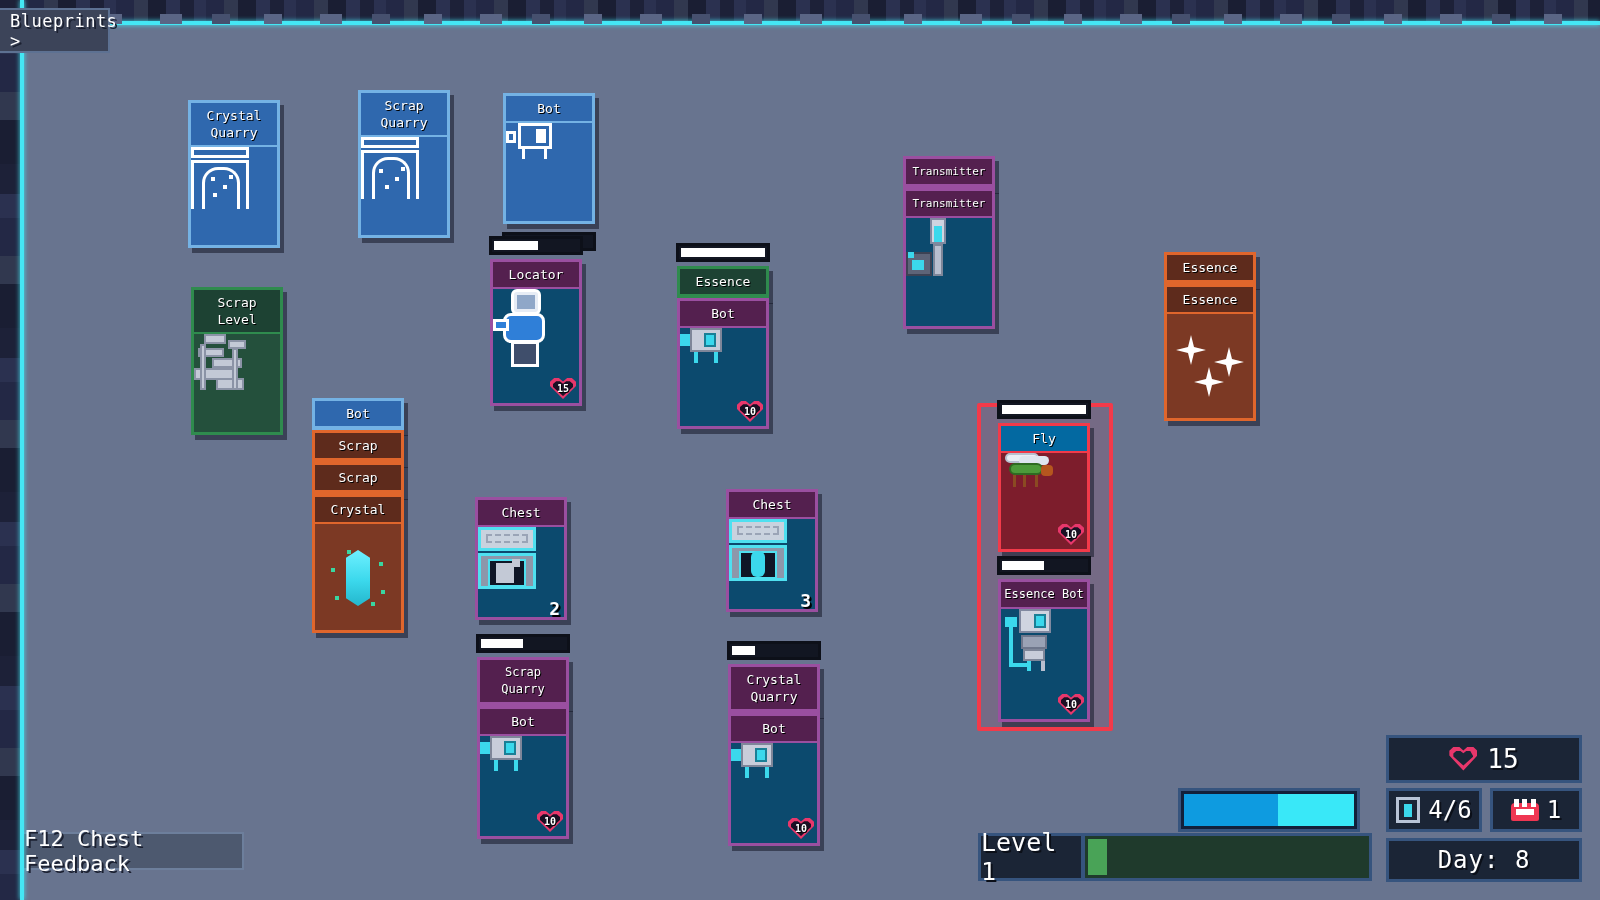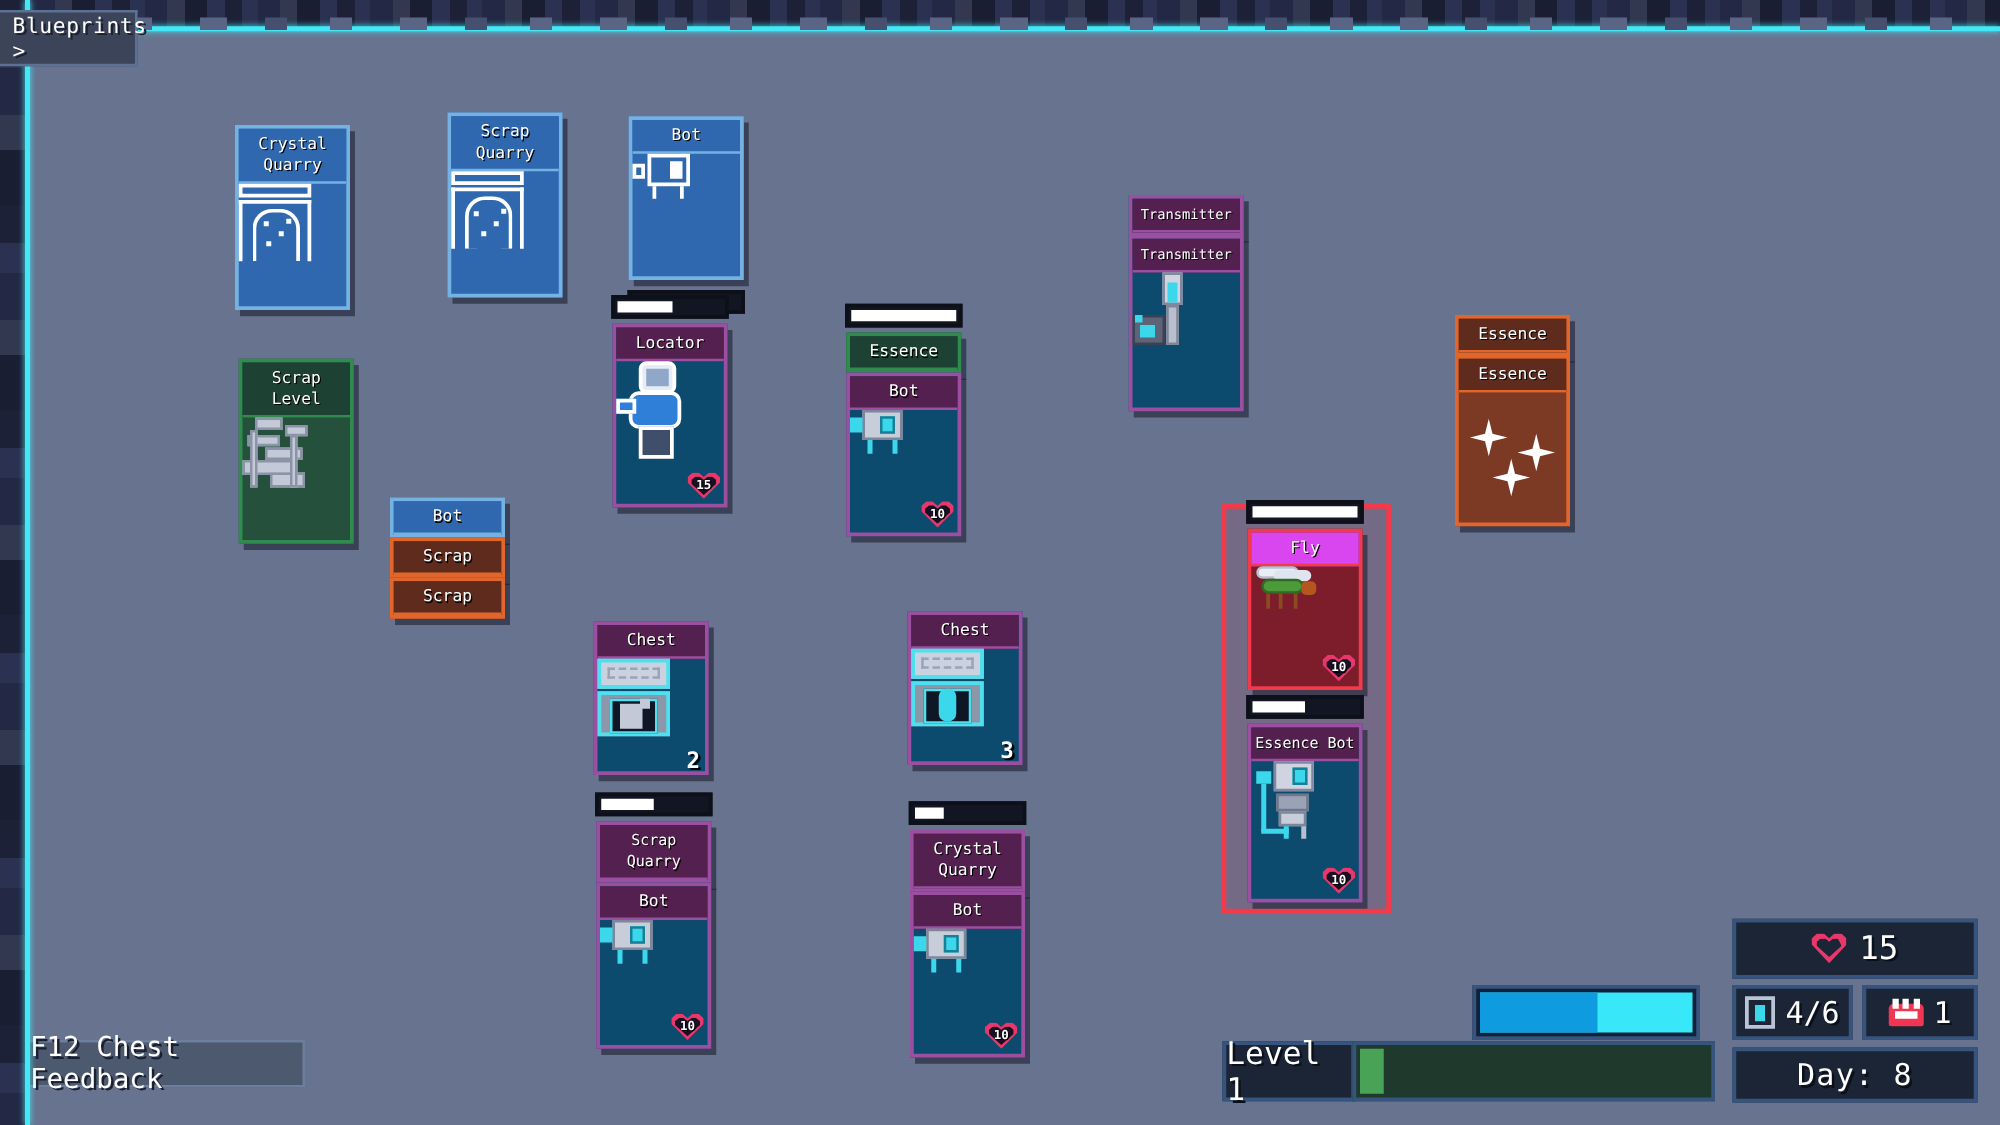--- a/index.html
+++ b/index.html
@@ -89,21 +89,21 @@
   
   .c-blue      { background:#2f68ae; border-color:#74b2e4; }
   .c-blue .hdr { background:#2f68ae; border-bottom-color:#74b2e4; }
   .c-green     { background:#24503c; border-color:#2f8b4e; }
   .c-green .hdr{ background:#1d4233; border-bottom-color:#2f8b4e; }
   .c-purple    { background:#0c4a6e; border-color:#9a4fa0; }
   .c-purple .hdr{ background:#54204f; border-bottom-color:#9a4fa0; }
   .c-orange    { background:#7c3924; border-color:#e0662c; }
   .c-orange .hdr{ background:#5e2b1c; border-bottom-color:#e0662c; }
   .c-red       { background:#7d1d2c; border-color:#f23a4a; }
-  .c-red .hdr  { background:#d946ef; border-bottom-color:#f23a4a; }
+  .c-red .hdr  { background:#0369a1; border-bottom-color:#f23a4a; }
   .c-forest    { background:#1d4233; border-color:#2f8b4e; }
   .c-forest .hdr{ background:#1d4233; border-bottom-color:#2f8b4e; }
 
   .card.shadow{ box-shadow:4px 5px 0 rgba(20,24,40,.55); }
 
   
   .hp{
     position:absolute; right:3px; bottom:3px; width:26px; height:24px;
     display:flex; align-items:center; justify-content:center;
     color:#fff; font-size:10px; font-weight:bold; text-shadow:1px 1px 0 #000;
@@ -446,20 +446,36 @@
 <div class="stack" style="left:312px; top:398px;">
   <div class="card c-blue shadow">
     <div class="hdr">Bot</div>
   </div>
   <div class="card c-orange shadow" style="margin-top:-1px">
     <div class="hdr">Scrap</div>
   </div>
   <div class="card c-orange shadow" style="margin-top:-1px">
     <div class="hdr">Scrap</div>
   </div>
+  <div class="card c-orange shadow" style="margin-top:-1px">
+    <div class="hdr">Crystal</div>
+    <div class="art" style="height:106px">
+      <div style="position:relative;width:62px;height:66px">
+        <div class="crys" style="position:absolute;left:13px;top:2px">
+            <div class="core"></div>
+          </div>
+        <i class="sp" style="left:4px;top:24px"></i>
+          <i class="sp" style="left:52px;top:18px"></i>
+        <i class="sp" style="left:8px;top:52px"></i>
+          <i class="sp" style="left:54px;top:46px"></i>
+        <i class="sp" style="left:20px;top:6px"></i>
+          <i class="sp" style="left:44px;top:58px"></i>
+      </div>
+    </div>
+  </div>
 </div>
 
 <div class="stack" style="left:475px; top:497px;">
   <div class="card c-purple shadow">
     <div class="hdr">Chest</div>
     <div class="art" style="height:90px">
       <div class="chest">
         <div class="lid"></div>
           <div class="slit"></div>
           <div class="box"></div>

